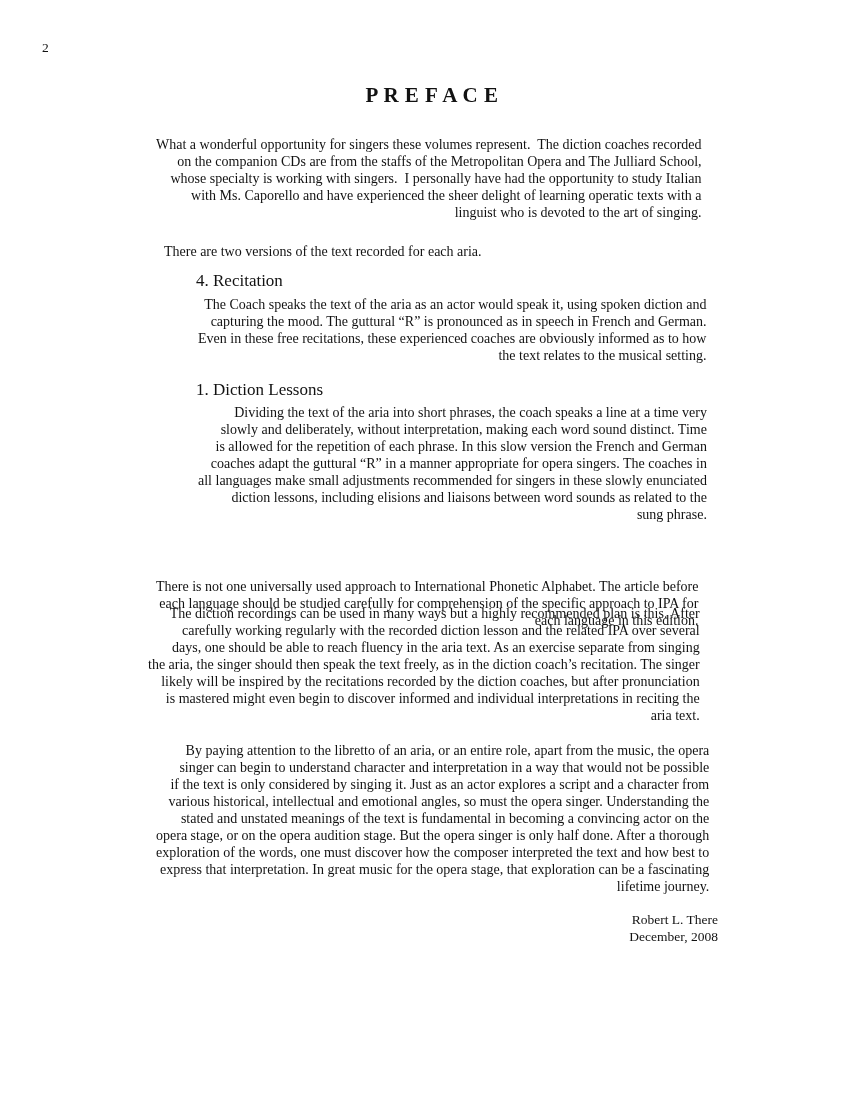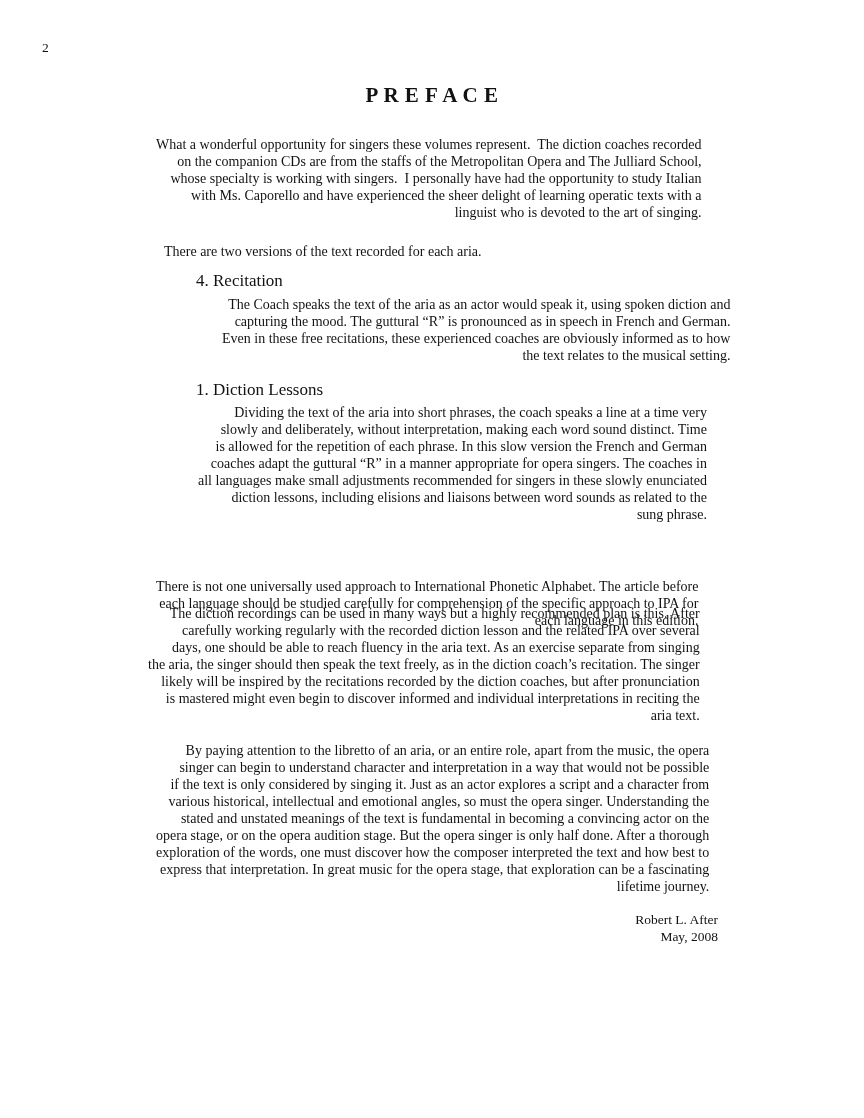--- a/index.html
+++ b/index.html
@@ -46,21 +46,21 @@
     position: absolute;
     font-size: 17px;
     line-height: 21px;
     white-space: pre;
     font-weight: normal;
     margin: 0;
   }
   .p1 { left: 156px; top: 136px; }
   .p2 { left: 164px; top: 243px; }
   .h-recitation { left: 196px; top: 270px; }
-  .s-recitation { left: 198px; top: 296px; margin-left: 24px; }
+  .s-recitation { left: 198px; top: 296px; }
   .h-diction { left: 196px; top: 379px; }
   .s-diction { left: 198px; top: 404px; }
   .p3 { left: 156px; top: 538px; margin-top: 40px; }
   .p4 { left: 148px; top: 605px; }
   .p5 { left: 156px; top: 742px; }
   .signature {
     position: absolute;
     right: 146px;
     top: 911px;
     text-align: right;
@@ -118,17 +118,17 @@
 singer can begin to understand character and interpretation in a way that would not be possible
 if the text is only considered by singing it. Just as an actor explores a script and a character from
 various historical, intellectual and emotional angles, so must the opera singer. Understanding the
 stated and unstated meanings of the text is fundamental in becoming a convincing actor on the
 opera stage, or on the opera audition stage. But the opera singer is only half done. After a thorough
 exploration of the words, one must discover how the composer interpreted the text and how best to
 express that interpretation. In great music for the opera stage, that exploration can be a fascinating
 lifetime journey.</div>
 
   <div class="signature">
-    <div>Robert L. After</div>
-    <div>May, 2008</div>
+    <div>Robert L. There</div>
+    <div>December, 2008</div>
   </div>
 
 </div>
 
 </body></html>

